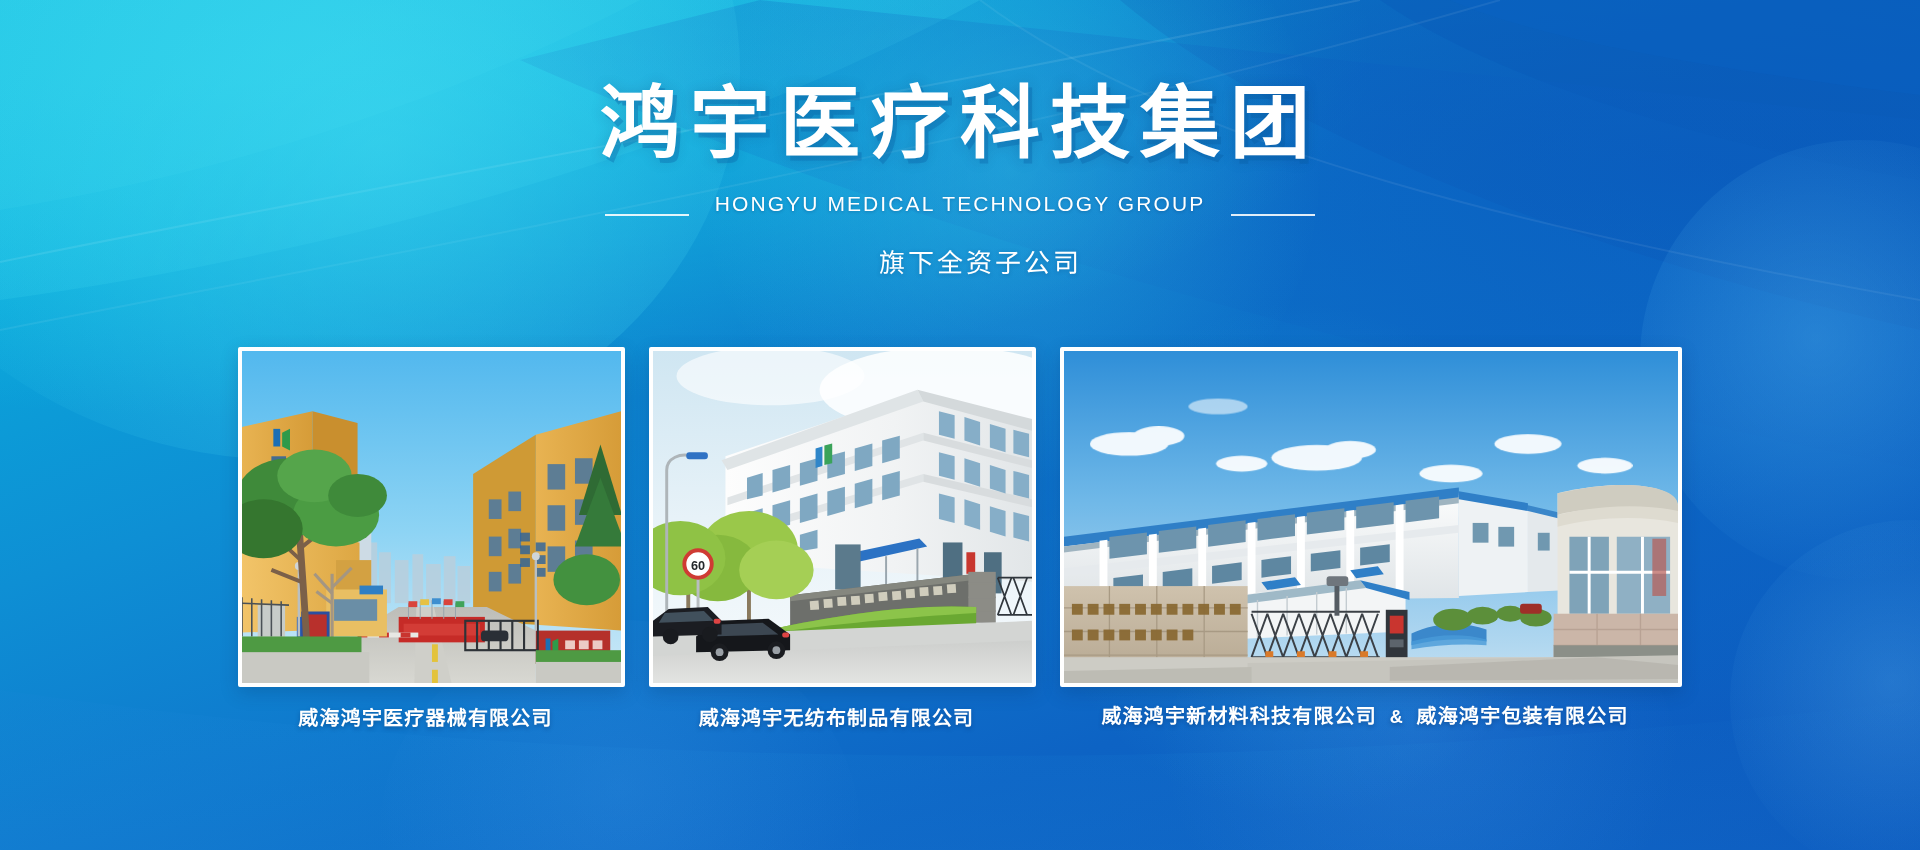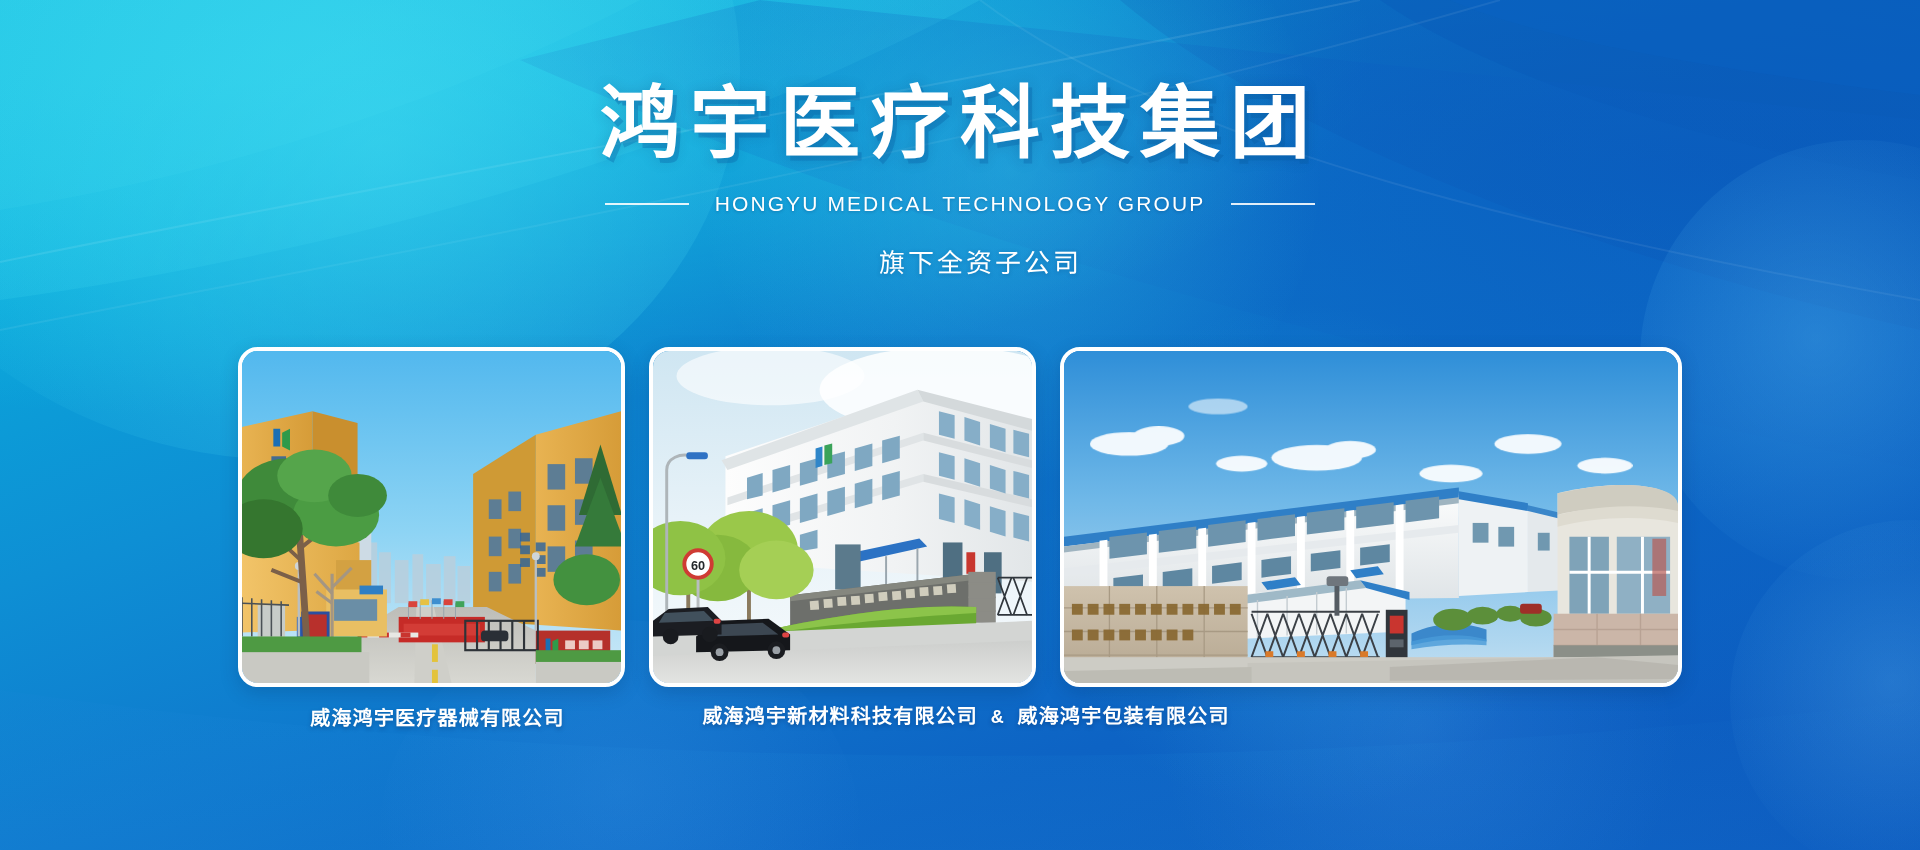--- a/index.html
+++ b/index.html
@@ -57,21 +57,21 @@
     font-weight:bold;
     letter-spacing:10px;
     color:#ffffff;
     line-height:1.0;
     text-shadow:4px 5px 0 rgba(8,90,160,0.30), 0 2px 14px rgba(0,40,90,0.22);
     white-space:nowrap;
   }
 
   .subtitle-row {
     display:flex;
-    align-items:center;
+    align-items:flex-end;
     justify-content:center;
     gap:26px;
     margin-top:28px;
   }
   .rule {
     width:84px; height:2px;
     background:rgba(255,255,255,0.88);
     flex:0 0 auto;
   }
   .title-en {
@@ -96,36 +96,36 @@
     position:absolute;
     left:238px; top:347px;
     width:1444px; height:340px;
     display:flex;
     gap:24px;
     z-index:6;
   }
   .card {
     position:relative;
     border:4px solid #ffffff;
-    border-radius:20px;
+    border-radius:2px;
     overflow:hidden;
     box-shadow:0 6px 18px rgba(3,45,95,0.22);
     flex:0 0 auto;
     height:340px;
   }
   .card.w-narrow { width:387px; }
   .card.w-wide   { width:622px; }
 
   .photo { position:absolute; inset:0; overflow:hidden; }
   .photo svg { width:100%; height:100%; display:block; }
 
   
   .captions {
     position:absolute;
-    left:244px; top:698px;
+    left:232px; top:698px;
     width:1444px; height:40px;
     display:flex;
     gap:24px;
     z-index:6;
   }
   .caption {
     flex:0 0 auto;
     text-align:center;
     font-size:20px;
     font-weight:bold;
@@ -755,16 +755,17 @@
 
           <polygon points="330,322 540,312 622,320 622,334 330,336" fill="#a8a79f" opacity="0.45"></polygon>
           <polygon points="0,326 190,322 190,340 0,340" fill="#bdbcb4"></polygon>
         </svg>
       </div>
     </div>
   </div>
 
   <div class="captions">
     <div class="caption w-narrow">威海鸿宇医疗器械有限公司</div>
+    <div class="caption w-narrow">威海鸿宇无纺布制品有限公司</div>
     <div class="caption w-wide">威海鸿宇新材料科技有限公司 &amp; 威海鸿宇包装有限公司</div>
   </div>
 
 </div>
 
 </body></html>

